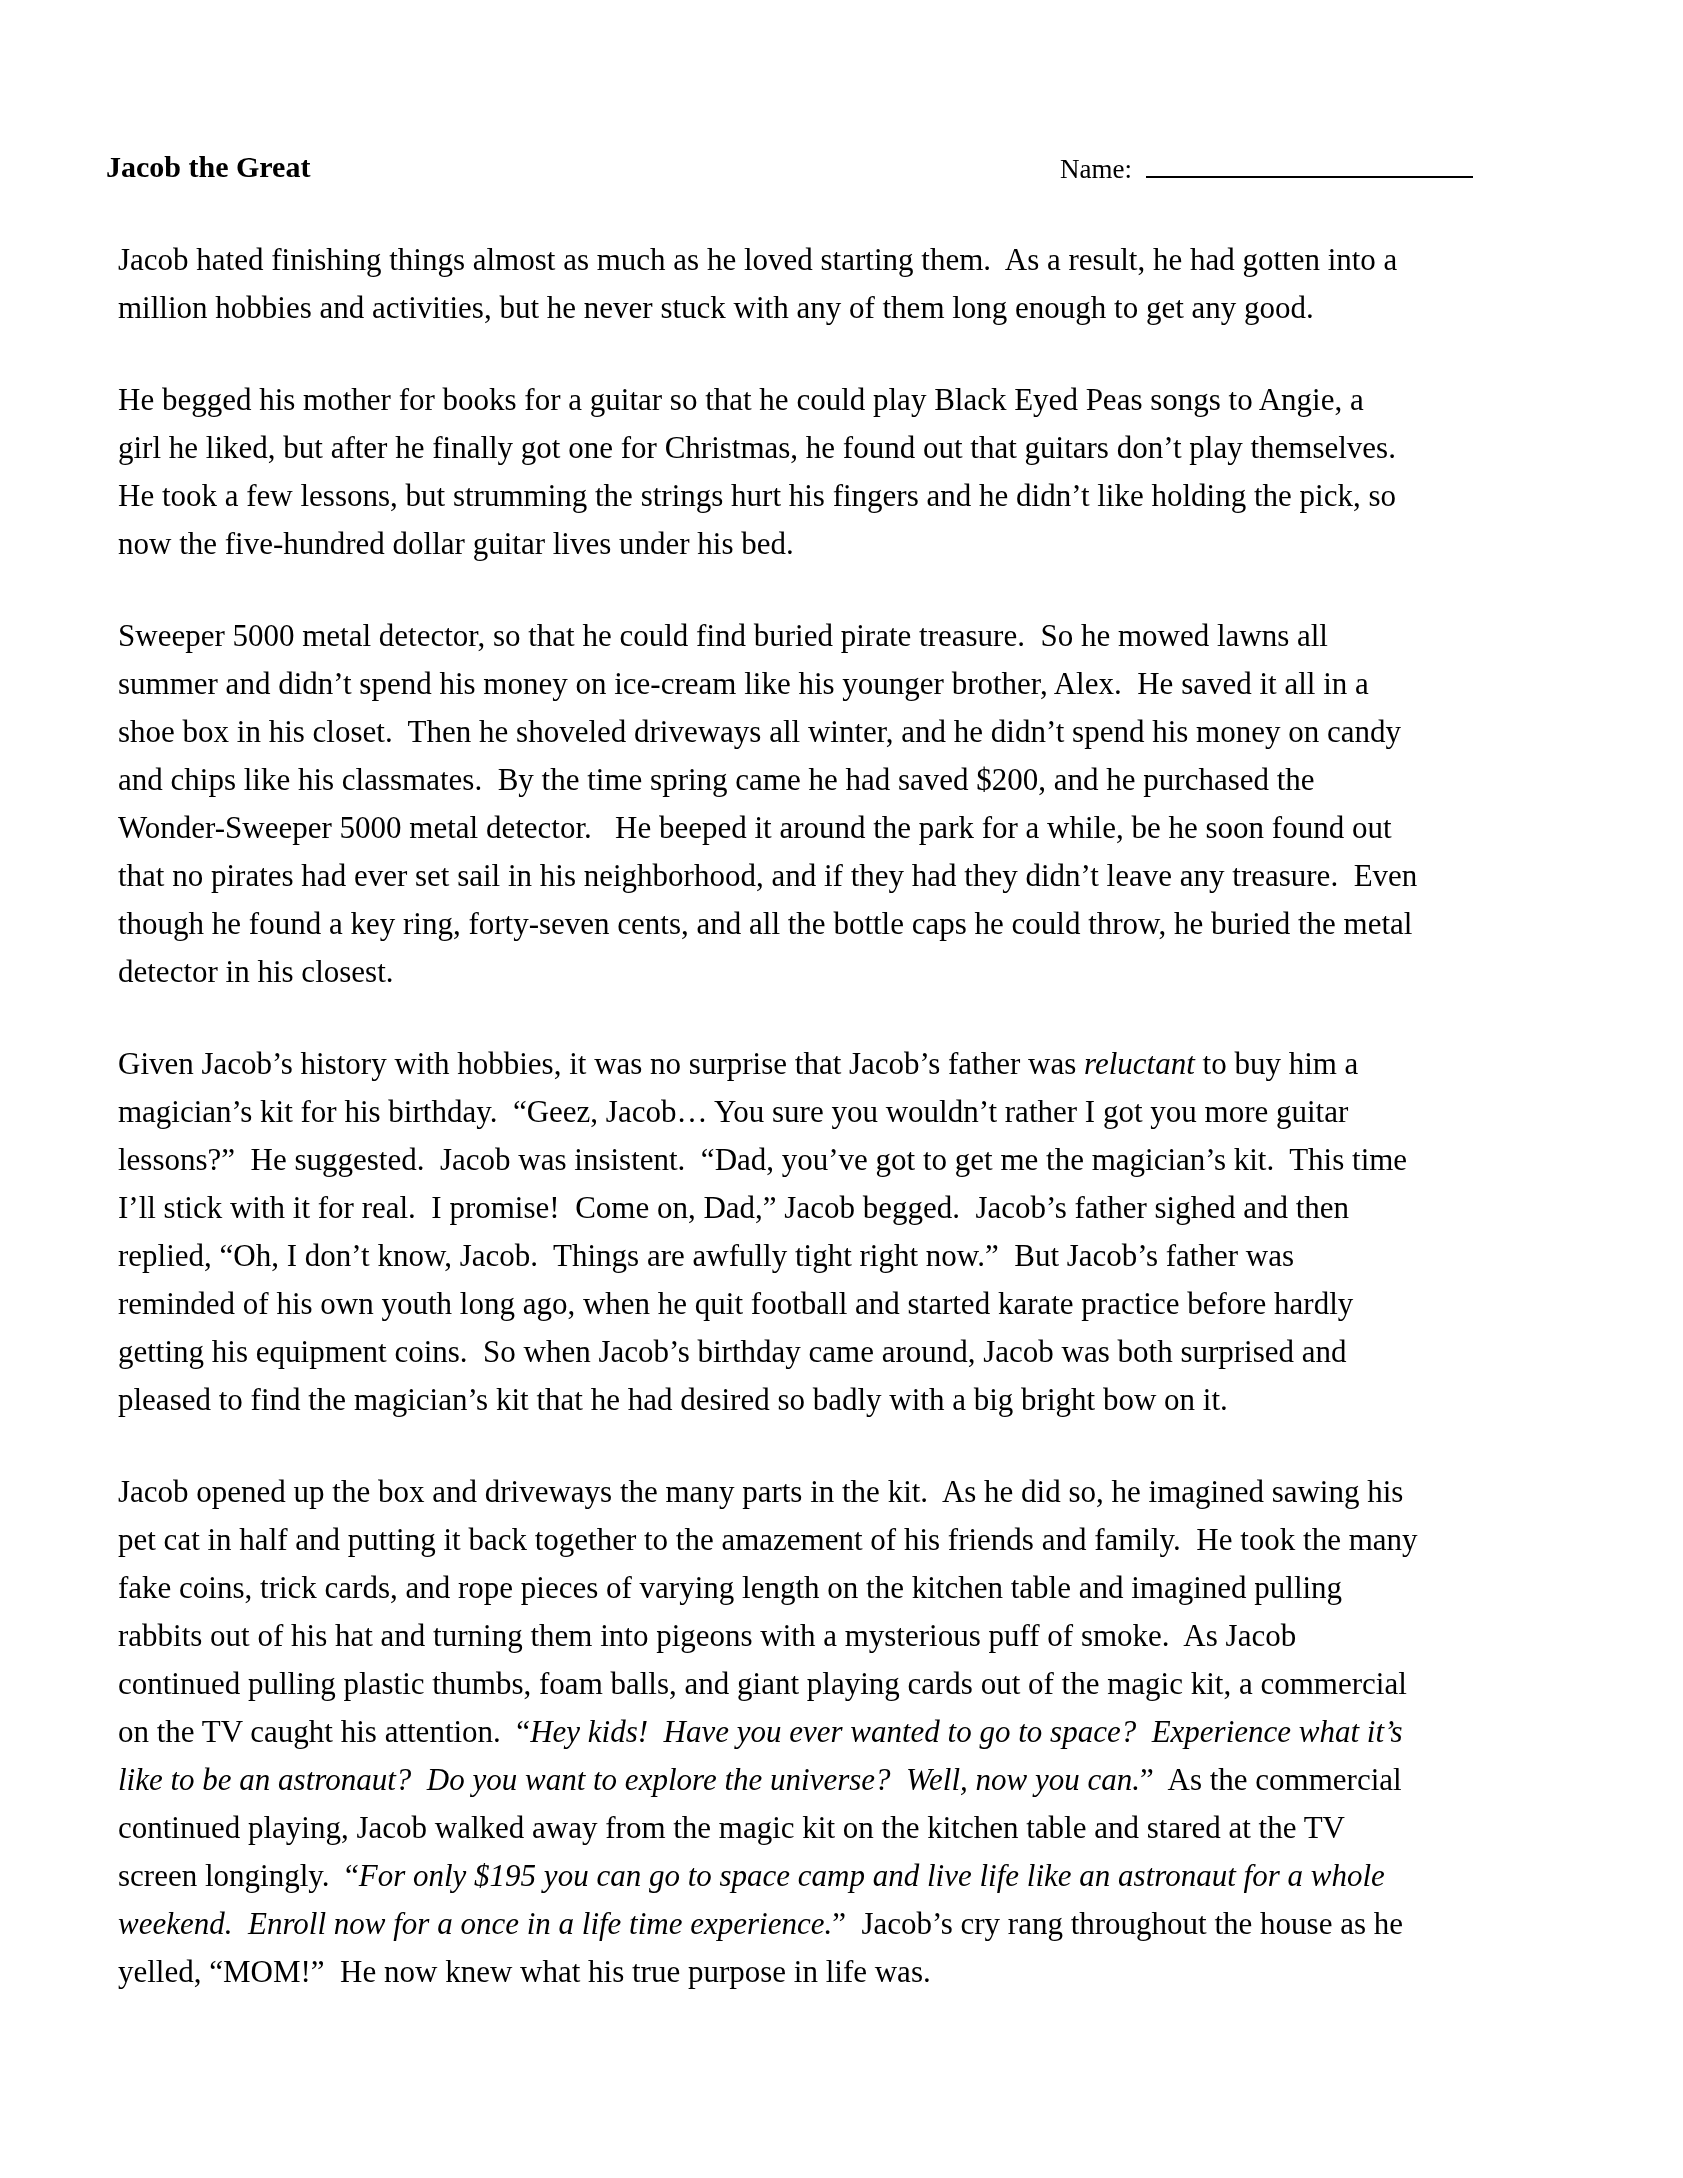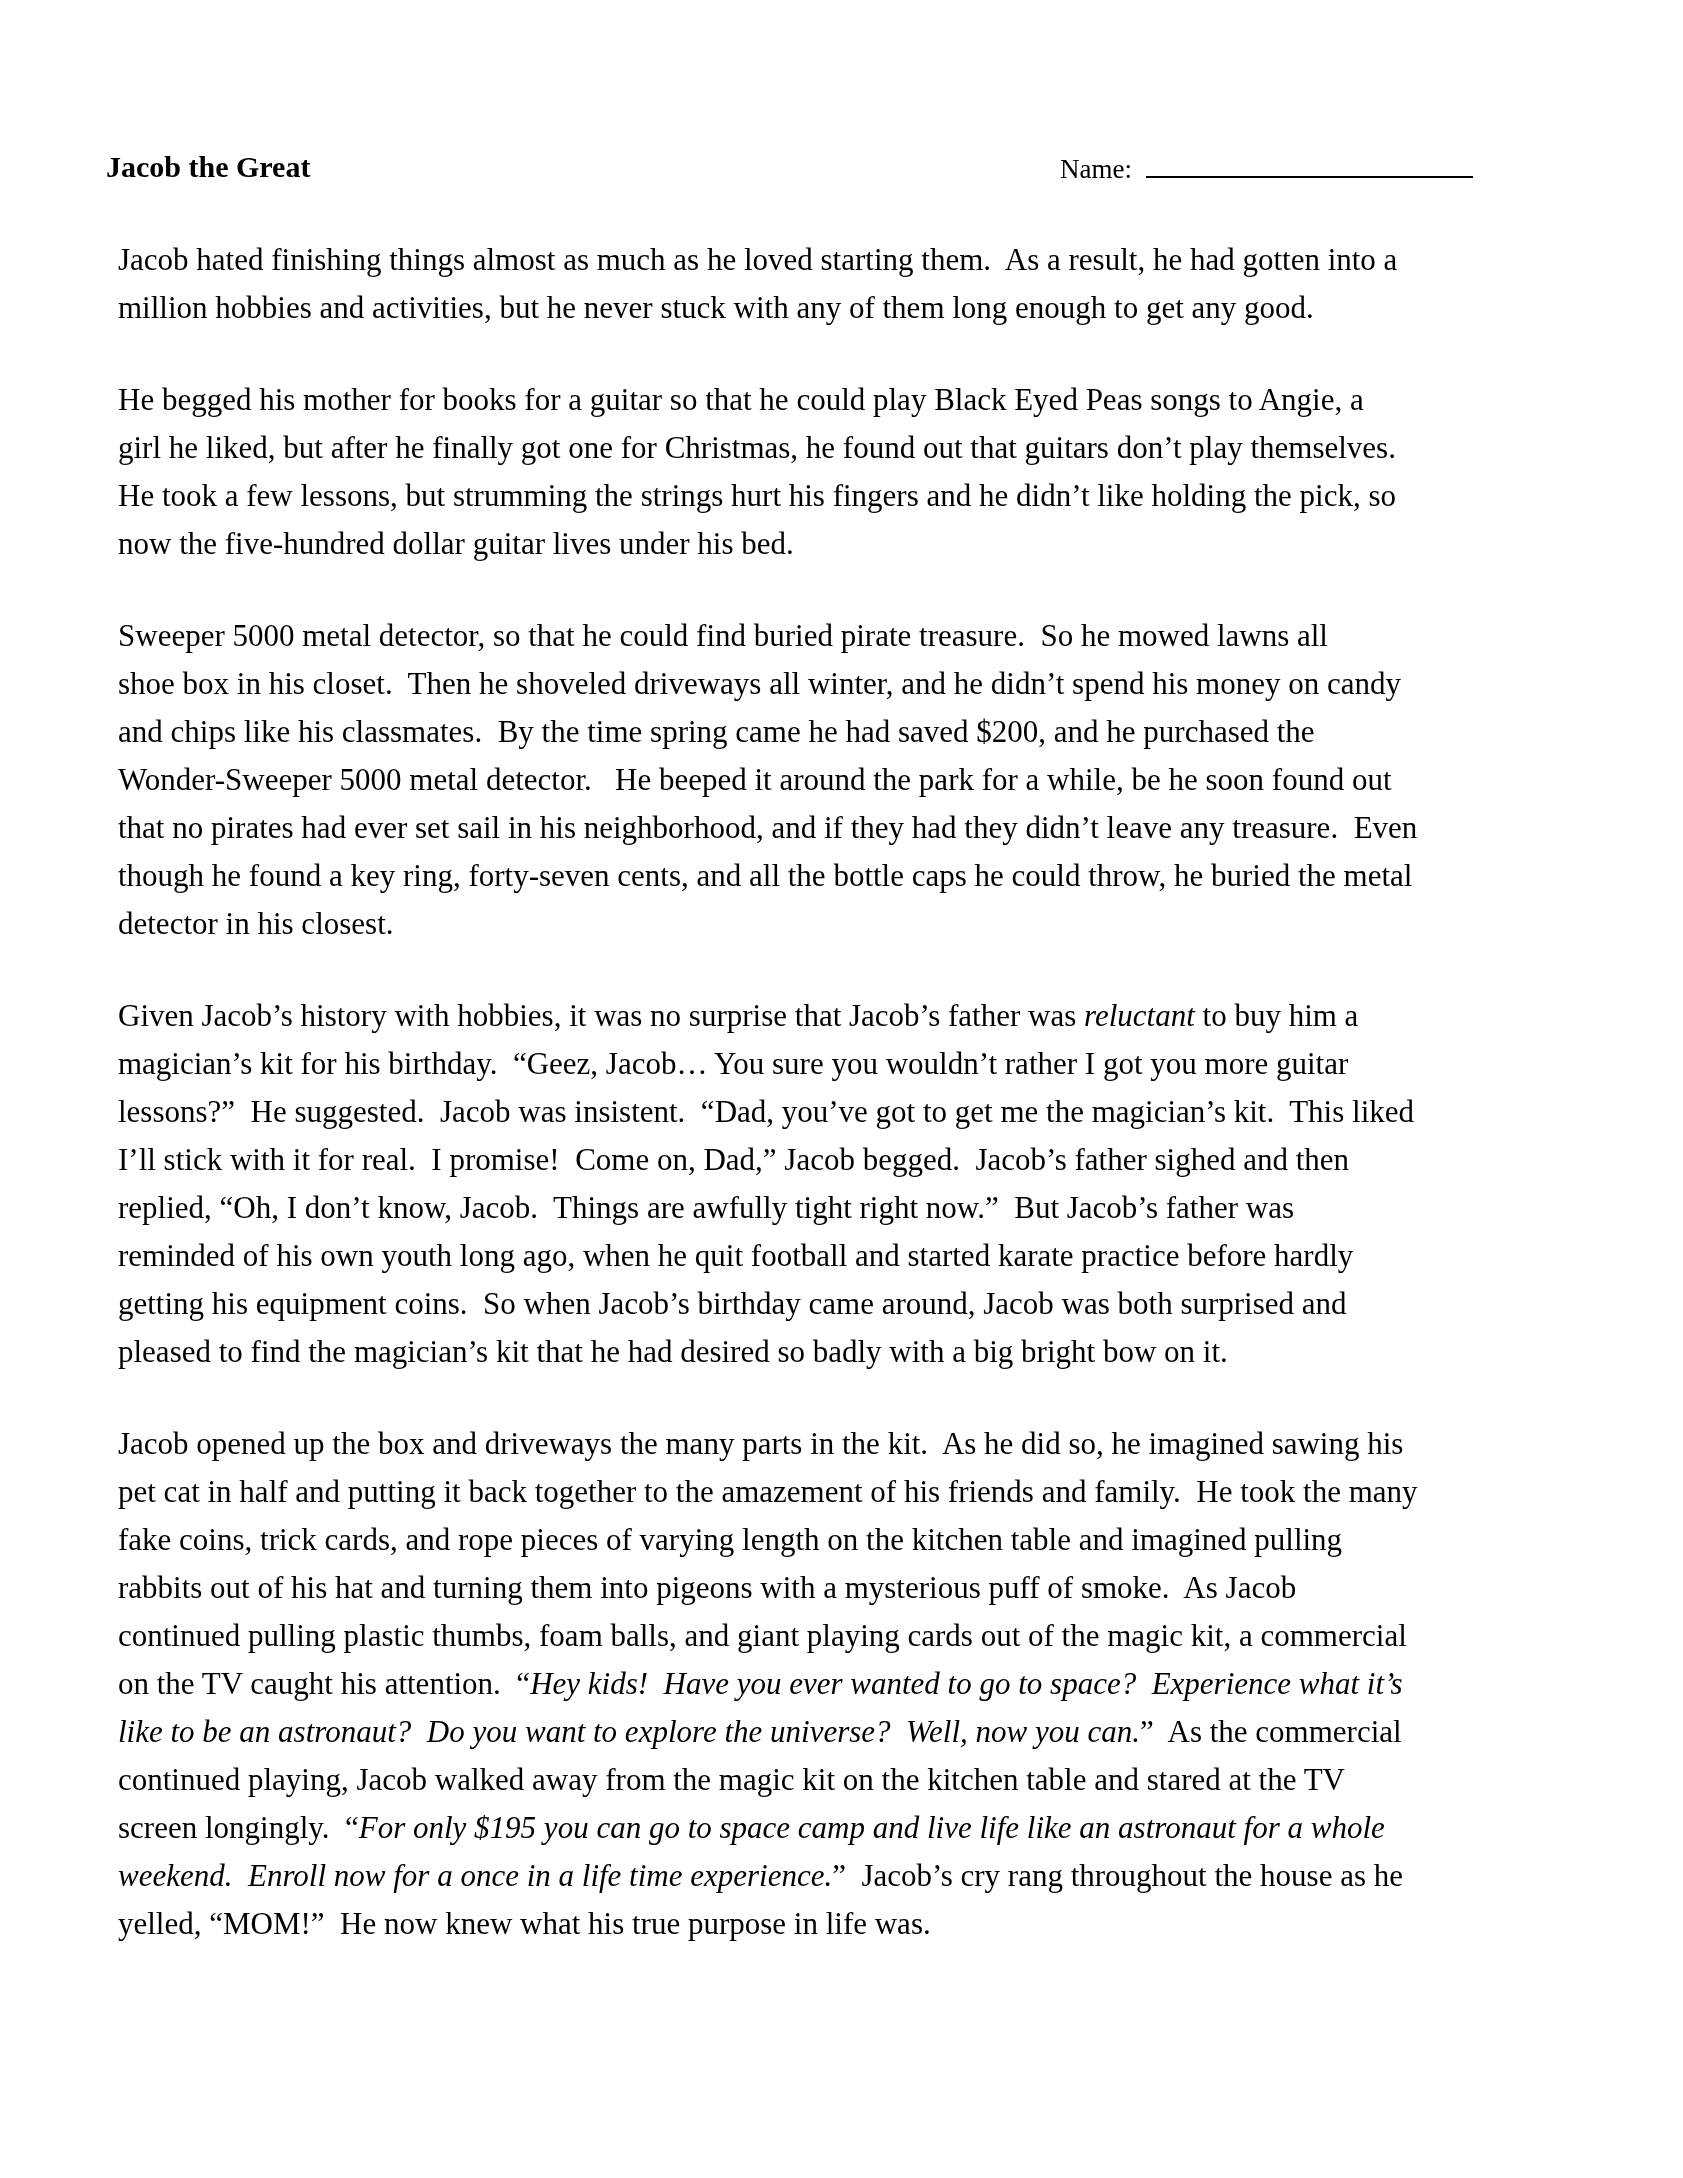--- a/index.html
+++ b/index.html
@@ -78,31 +78,32 @@
         <div class="line"><span>million hobbies and activities, but he never stuck with any of them long enough to get any good.</span></div>
       </div>
       <div class="para">
         <div class="line"><span>He begged his mother for books for a guitar so that he could play Black Eyed Peas songs to Angie, a</span></div>
         <div class="line"><span>girl he liked, but after he finally got one for Christmas, he found out that guitars don’t play themselves.</span></div>
         <div class="line"><span>He took a few lessons, but strumming the strings hurt his fingers and he didn’t like holding the pick, so</span></div>
         <div class="line"><span>now the five-hundred dollar guitar lives under his bed.</span></div>
       </div>
       <div class="para">
         <div class="line"><span>Sweeper 5000 metal detector, so that he could find buried pirate treasure.  So he mowed lawns all</span></div>
+        <div class="line"><span>summer and didn’t spend his money on ice-cream like his younger brother, Alex.  He saved it all in a</span></div>
         <div class="line"><span>shoe box in his closet.  Then he shoveled driveways all winter, and he didn’t spend his money on candy</span></div>
         <div class="line"><span>and chips like his classmates.  By the time spring came he had saved $200, and he purchased the</span></div>
         <div class="line"><span>Wonder-Sweeper 5000 metal detector.   He beeped it around the park for a while, be he soon found out</span></div>
         <div class="line"><span>that no pirates had ever set sail in his neighborhood, and if they had they didn’t leave any treasure.  Even</span></div>
         <div class="line"><span>though he found a key ring, forty-seven cents, and all the bottle caps he could throw, he buried the metal</span></div>
         <div class="line"><span>detector in his closest.</span></div>
       </div>
       <div class="para">
         <div class="line"><span>Given Jacob’s history with hobbies, it was no surprise that Jacob’s father was </span><span class="it">reluctant</span><span> to buy him a</span></div>
         <div class="line"><span>magician’s kit for his birthday.  “Geez, Jacob… You sure you wouldn’t rather I got you more guitar</span></div>
-        <div class="line"><span>lessons?”  He suggested.  Jacob was insistent.  “Dad, you’ve got to get me the magician’s kit.  This liked</span></div>
+        <div class="line"><span>lessons?”  He suggested.  Jacob was insistent.  “Dad, you’ve got to get me the magician’s kit.  This time</span></div>
         <div class="line"><span>I’ll stick with it for real.  I promise!  Come on, Dad,” Jacob begged.  Jacob’s father sighed and then</span></div>
         <div class="line"><span>replied, “Oh, I don’t know, Jacob.  Things are awfully tight right now.”  But Jacob’s father was</span></div>
         <div class="line"><span>reminded of his own youth long ago, when he quit football and started karate practice before hardly</span></div>
         <div class="line"><span>getting his equipment coins.  So when Jacob’s birthday came around, Jacob was both surprised and</span></div>
         <div class="line"><span>pleased to find the magician’s kit that he had desired so badly with a big bright bow on it.</span></div>
       </div>
       <div class="para">
         <div class="line"><span>Jacob opened up the box and driveways the many parts in the kit.  As he did so, he imagined sawing his</span></div>
         <div class="line"><span>pet cat in half and putting it back together to the amazement of his friends and family.  He took the many</span></div>
         <div class="line"><span>fake coins, trick cards, and rope pieces of varying length on the kitchen table and imagined pulling</span></div>

